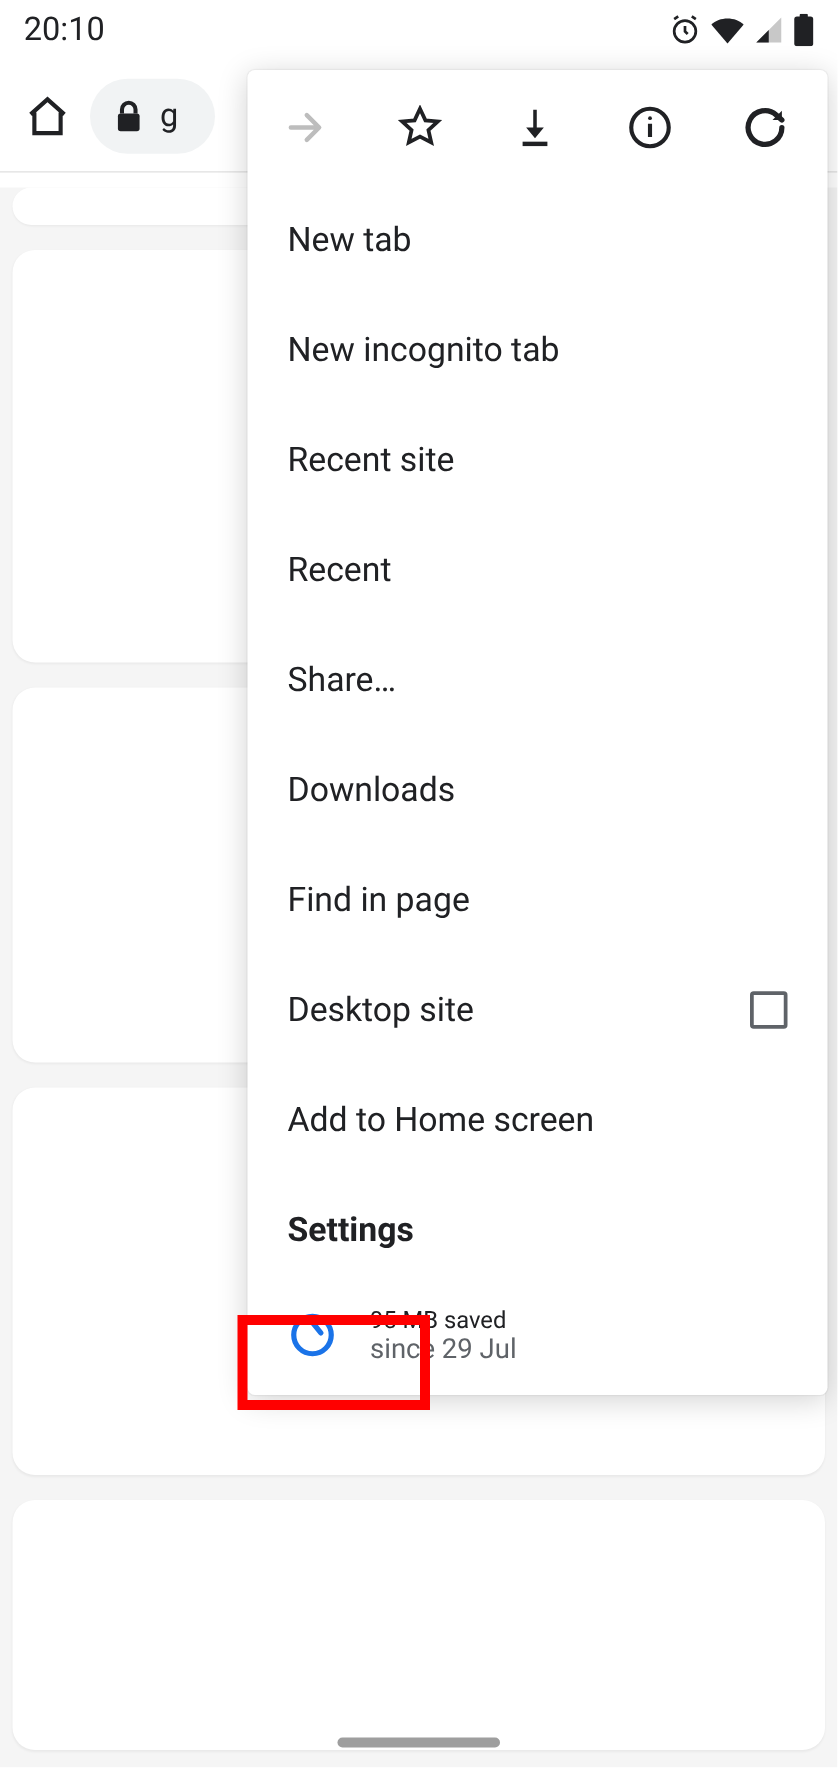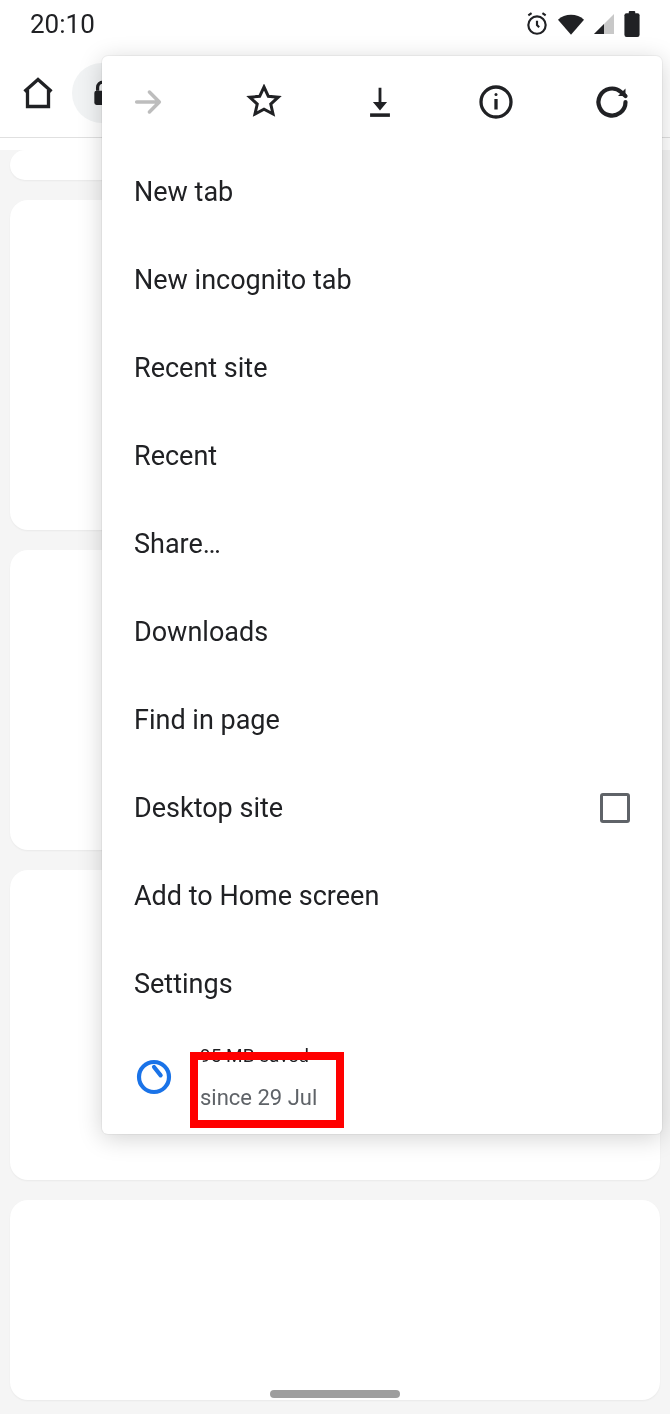--- a/index.html
+++ b/index.html
@@ -9,21 +9,21 @@
       background: #ffffff;
       font-family: Roboto, Arial, sans-serif;
       position: relative;
       overflow: hidden;
     }
     .status-bar {
       height: 48px;
       display: flex;
       align-items: center;
       justify-content: space-between;
-      padding: 0 30px;
+      padding: 0 19px;
       color: #202124;
     }
     .status-time {
       font-size: 26px;
       font-weight: 400;
     }
     .status-icons {
       display: flex;
       align-items: center;
       gap: 8px;
@@ -74,21 +74,21 @@
     }
     .card1 { top: 0px; height: 30px; }
     .card2 { top: 50px; height: 330px; }
     .card3 { top: 400px; height: 300px; }
     .card4 { top: 720px; height: 310px; }
     .card5 { top: 1050px; height: 200px; }
     .menu {
       position: absolute;
       top: 56px;
       right: 8px;
-      width: 560px;
+      width: 464px;
       background: #fff;
       border-radius: 6px;
       box-shadow: 0 4px 24px rgba(0,0,0,0.18), 0 0 0 1px rgba(0,0,0,0.04);
       z-index: 100;
       padding-bottom: 16px;
     }
     .menu-icon-row {
       display: flex;
       align-items: center;
       justify-content: space-between;
@@ -134,21 +134,21 @@
       display: flex;
       flex-direction: column;
     }
     .data-saved-main {
       font-size: 19px;
       color: #202124;
     }
     .data-saved-sub {
       font-size: 22px;
       color: #5f6368;
-      margin-top: 18px;
+      margin-top: 0;
     }
     .nav-handle {
       position: absolute;
       bottom: 16px;
       left: 50%;
       transform: translateX(-50%);
       width: 130px;
       height: 8px;
       background: #9e9e9e;
       border-radius: 4px;
@@ -267,21 +267,21 @@
   <div class="menu-item">
     <span class="label">Find in page</span>
   </div>
   <div class="menu-item">
     <span class="label">Desktop site</span>
     <span class="menu-checkbox"></span>
   </div>
   <div class="menu-item">
     <span class="label">Add to Home screen</span>
   </div>
-  <div class="menu-item" style="position:relative;">
+  <div class="menu-item" style="position:relative;font-weight:bold;">
     <span class="label">Settings</span>
   </div>
 
   <div class="data-saved-row">
     <span>
       <svg width="40" height="40" viewBox="0 0 24 24" fill="none" stroke="#1a73e8" stroke-width="2.5">
           <circle cx="12" cy="12" r="9"></circle>
           <path d="M12 6 l4 5" stroke-linecap="round"></path>
         </svg>
     </span>

